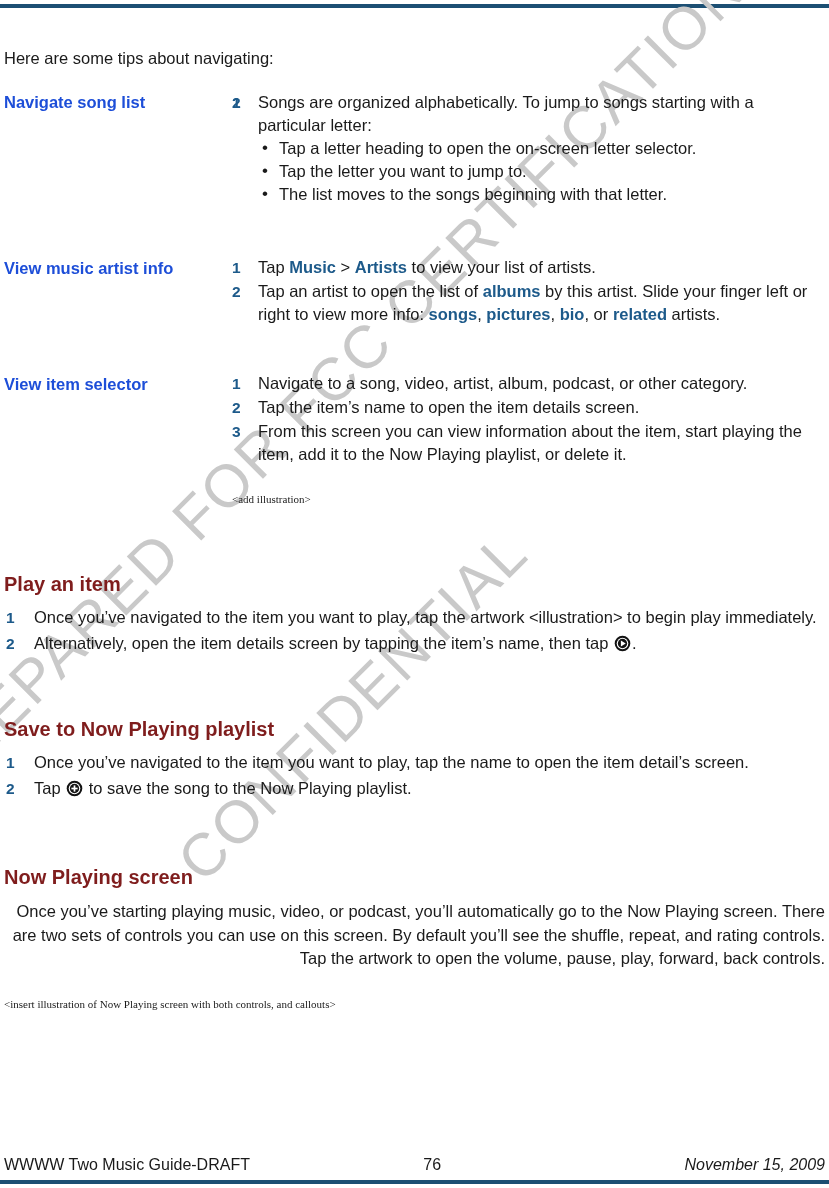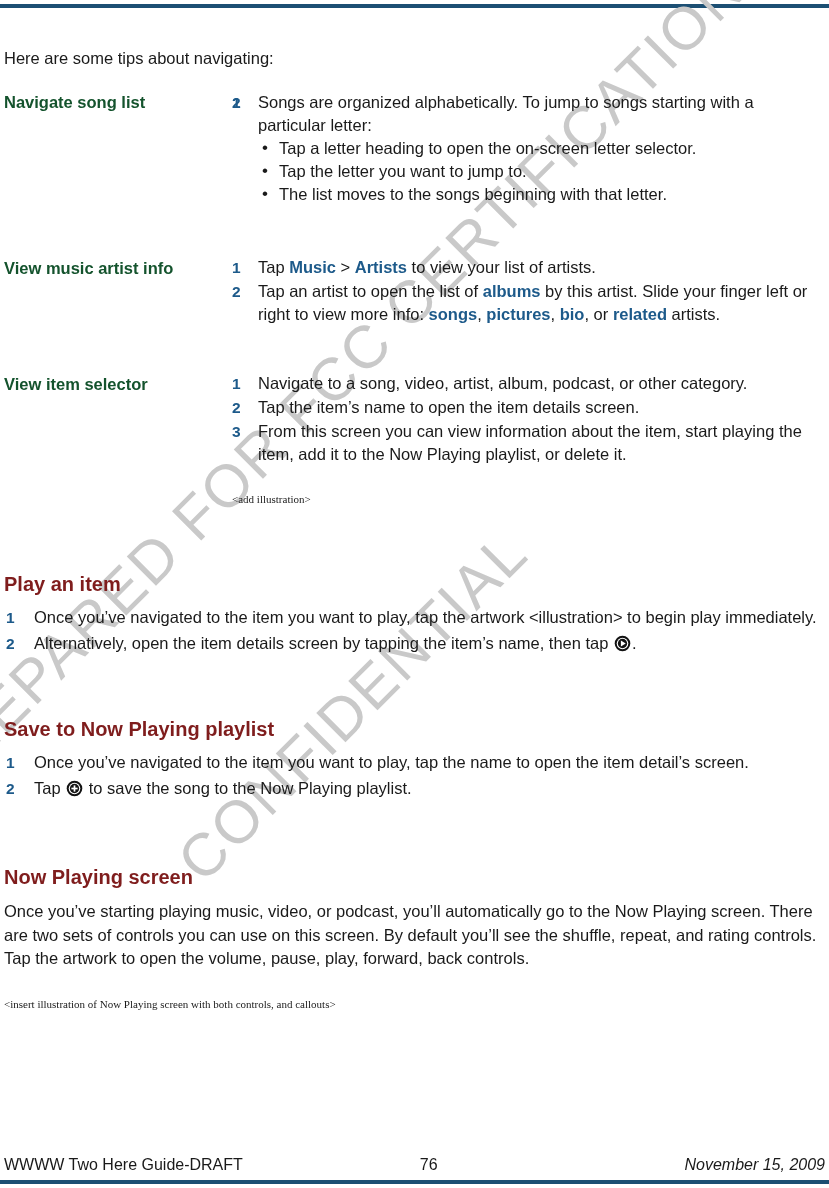--- a/index.html
+++ b/index.html
@@ -96,21 +96,21 @@
     left: 4px;
     width: 821px;
   }
   .trow {
     display: flex;
     align-items: flex-start;
   }
   .tlabel {
     width: 228px;
     flex: 0 0 228px;
-    color: #14532d;
+    color: #1d4ed8;
     font-weight: bold;
     font-size: 16.5px;
     line-height: 23px;
     padding-top: 1px;
   }
   .tbody {
     flex: 1 1 auto;
   }
 
   ol.steps {
@@ -349,27 +349,27 @@
                   <circle cx="12" cy="12" r="6.6" fill="#111111"></circle>
                   <rect x="10.8" y="7.6" width="2.4" height="8.8" fill="#ffffff"></rect>
                   <rect x="7.6" y="10.8" width="8.8" height="2.4" fill="#ffffff"></rect>
                 </svg></span><span> to save the song to the Now Playing playlist.</span></span>
         </li>
       </ol>
     </div>
 
     <div class="blk-sec" style="top:865px;">
       <h2 class="sec">Now Playing screen</h2>
-      <p class="para" style="margin-top:10px;">Once you’ve starting playing music, video, or podcast, you’ll automatically go to the Now Playing screen. There are two sets of controls you can use on this screen. By default you’ll see the shuffle, repeat, and rating controls. Tap the artwork to open the volume, pause, play, forward, back controls.</p>
+      <p class="para" style="margin-top:10px;text-align:right;">Once you’ve starting playing music, video, or podcast, you’ll automatically go to the Now Playing screen. There are two sets of controls you can use on this screen. By default you’ll see the shuffle, repeat, and rating controls. Tap the artwork to open the volume, pause, play, forward, back controls.</p>
       <div class="illus">&lt;insert illustration of Now Playing screen with both controls, and callouts&gt;</div>
     </div>
 
   </div>
 
   <div class="footer">
-    <div class="f-left">WWWW Two Here Guide-DRAFT</div>
+    <div class="f-left">WWWW Two Music Guide-DRAFT</div>
     <div class="f-mid">76</div>
     <div class="f-right">November 15, 2009</div>
   </div>
 
   <div class="rule-bottom"></div>
 
 </div>
 
 </body></html>

